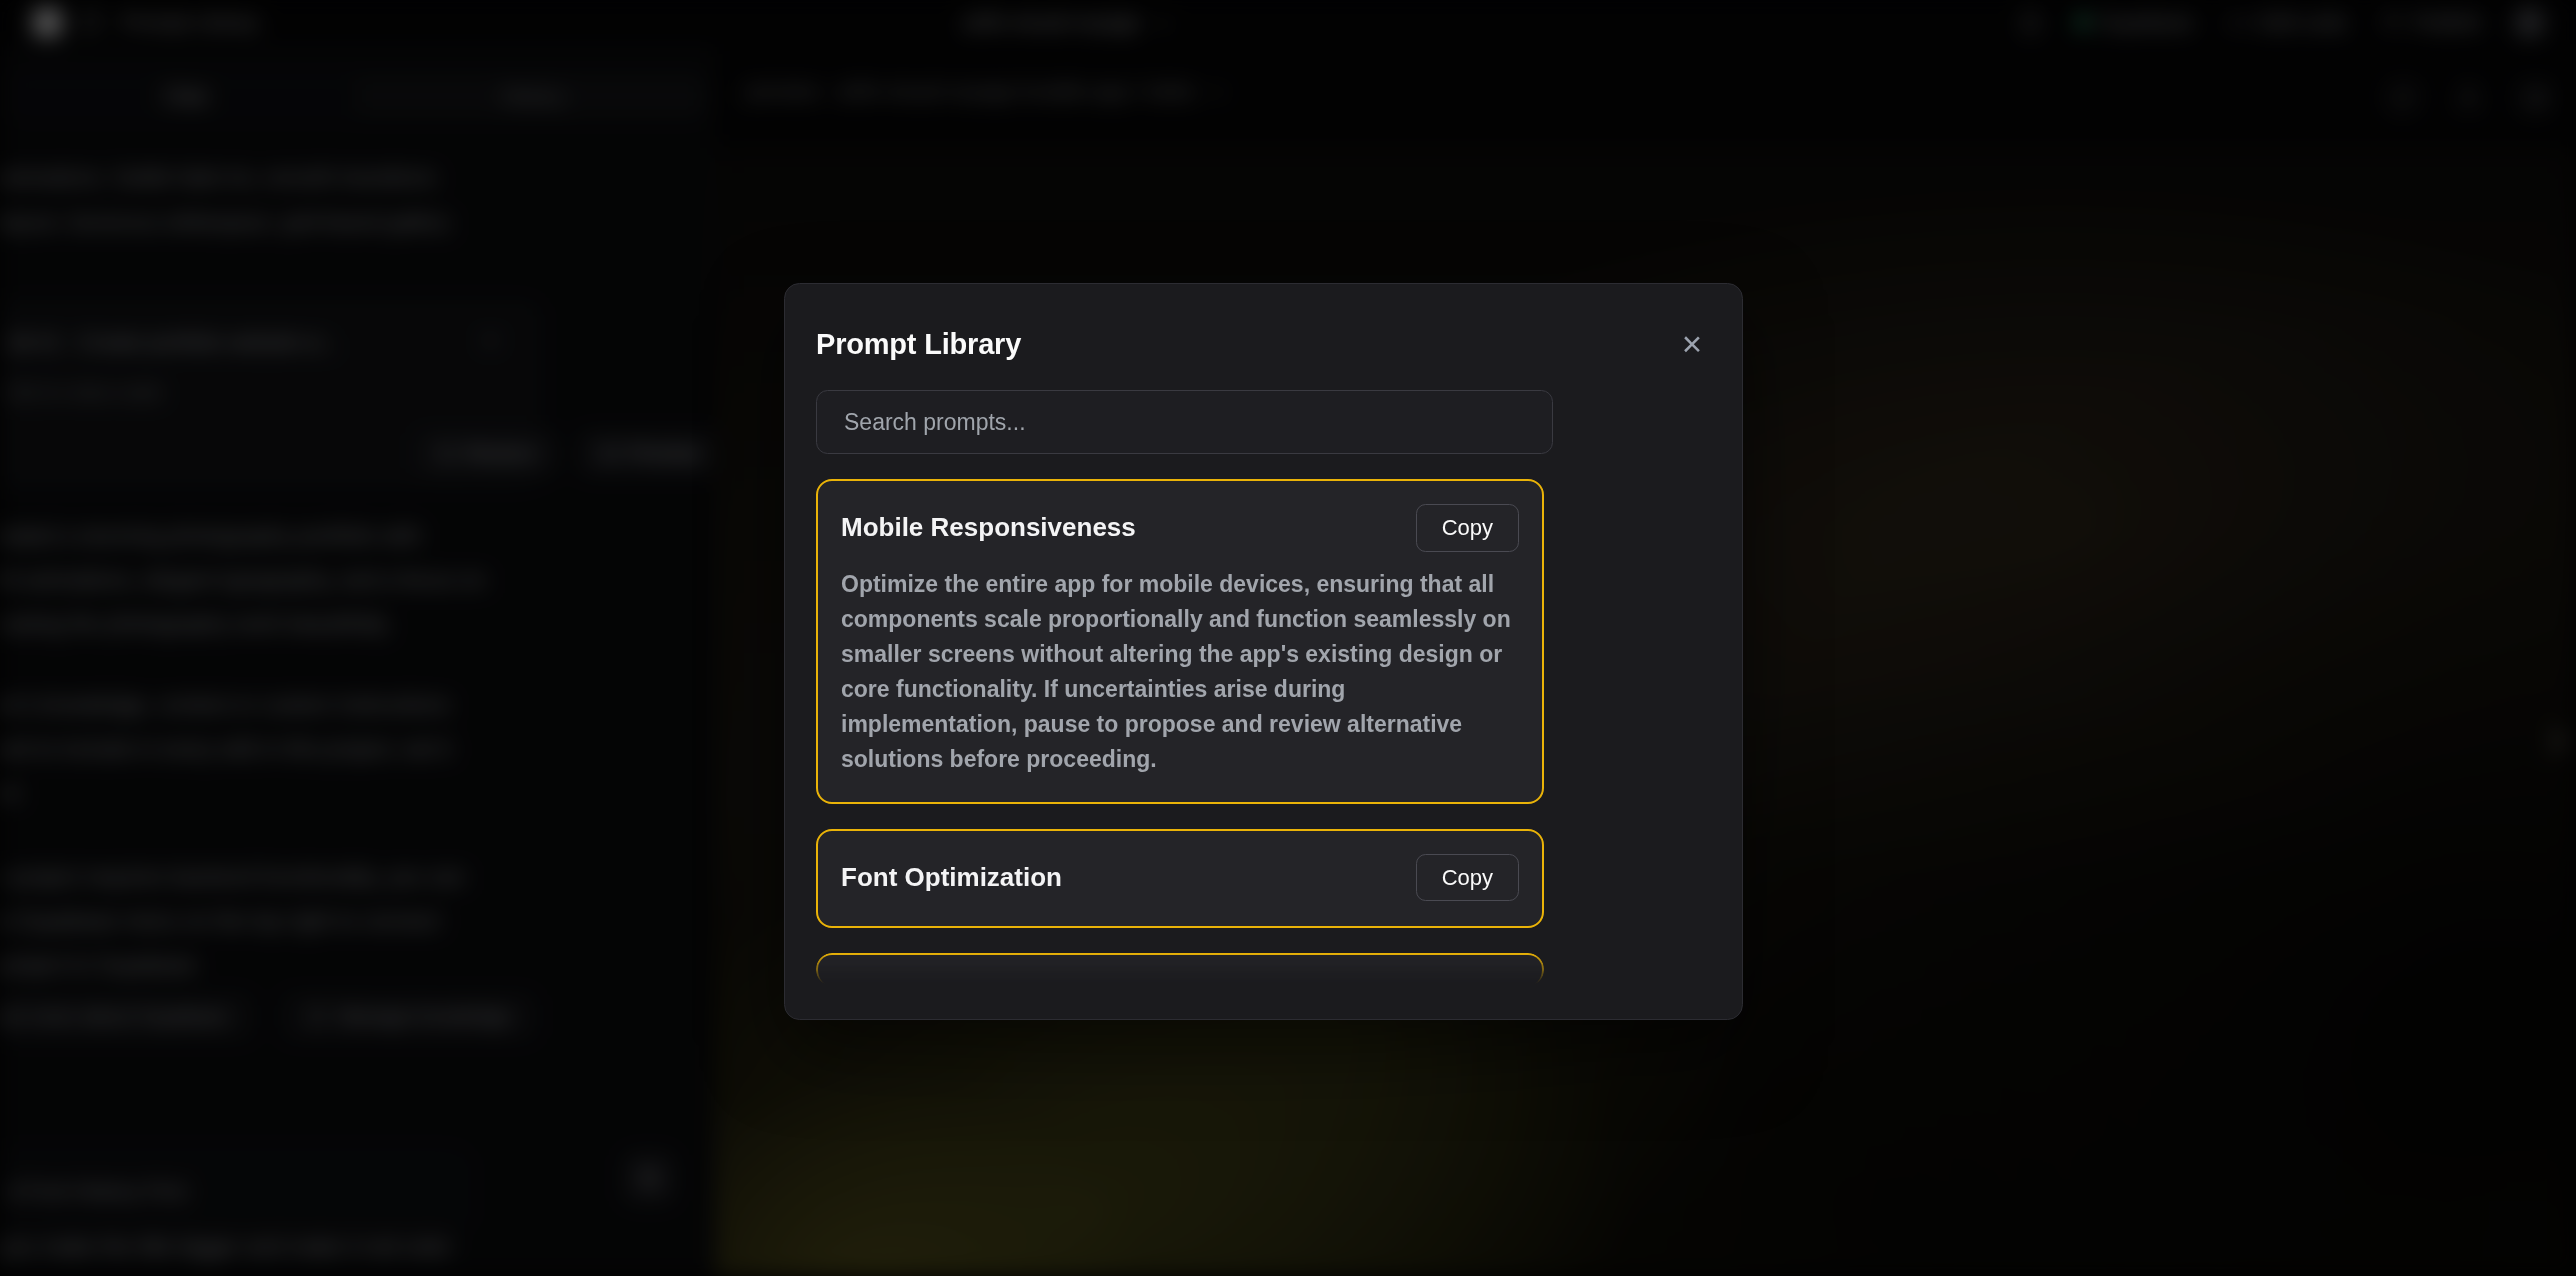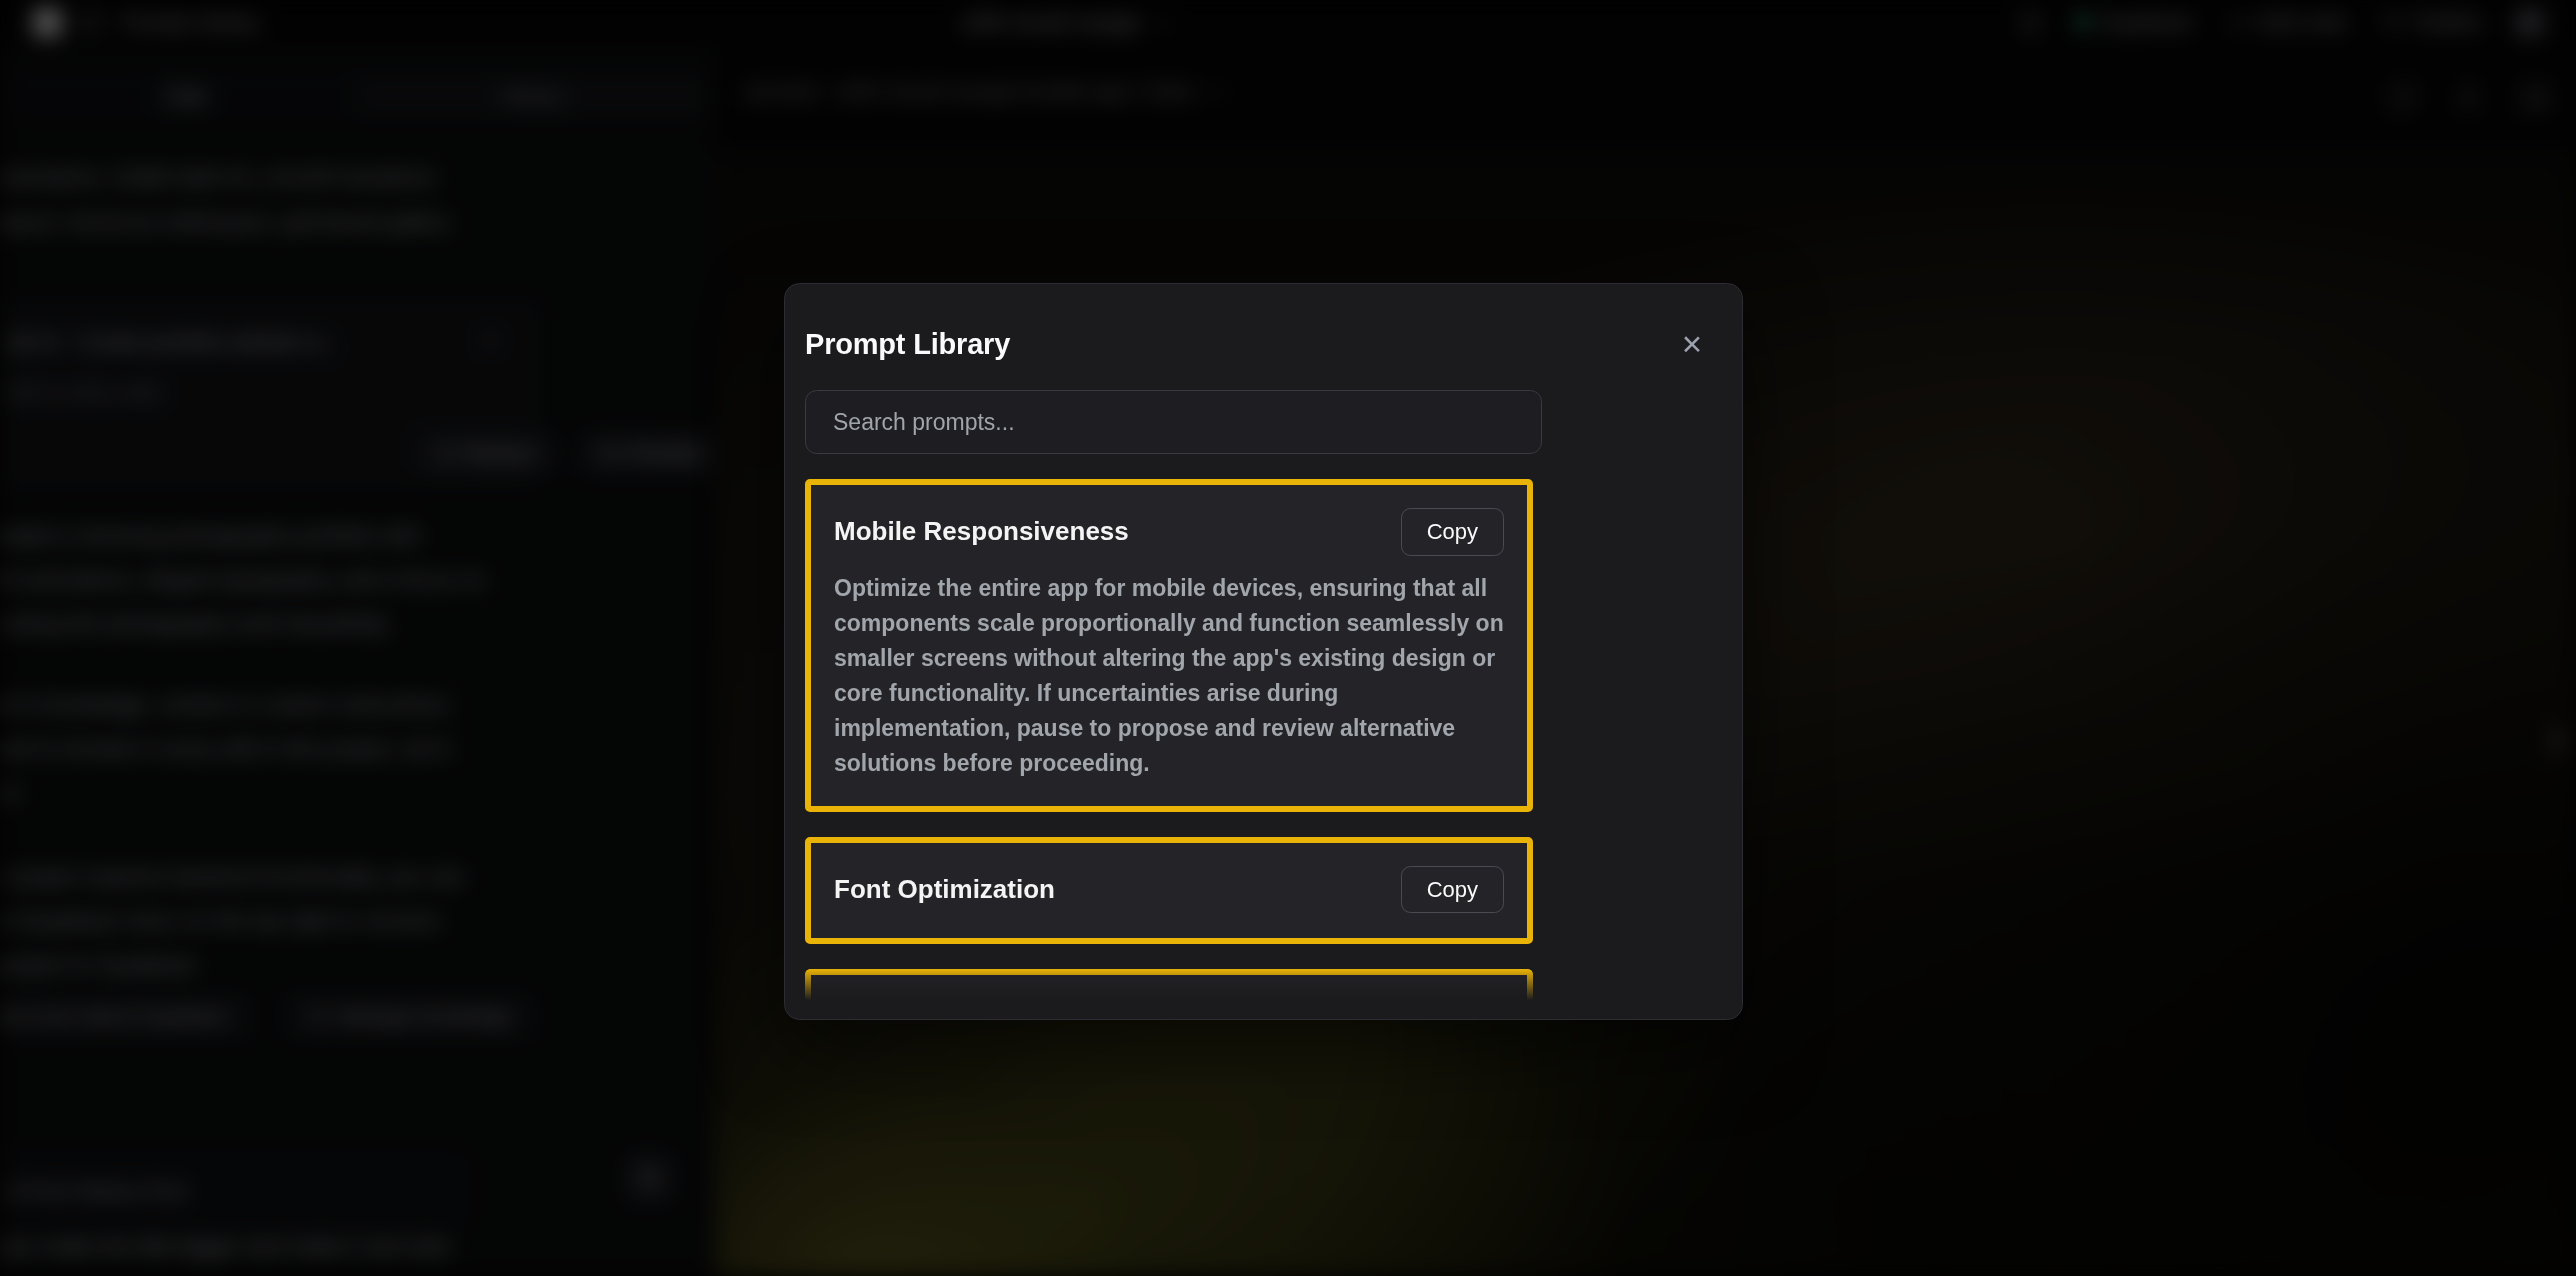--- a/index.html
+++ b/index.html
@@ -66,31 +66,31 @@
       linear-gradient(180deg, #0e0d0b 0%, #1a1712 34%, #1d1a13 58%, #141209 100%);
   }
   .panel-chev { position:absolute; right:5.8px; top:570px; color:#b9b3a4; opacity:.85; }
 
   
   .dim { position:absolute; inset:0; background:rgba(0,0,0,0.63); }
 
   
   .modal { position:absolute; left:784px; top:283px; width:959px; height:737px;
            background:#1b1b1e; border:1px solid #2c2c32; border-radius:15.4px;
-           box-shadow:0 29px 77px rgba(0,0,0,0.55); padding:29px 20px; overflow:hidden; }
+           box-shadow:0 29px 77px rgba(0,0,0,0.55); padding:29px 31px; overflow:hidden; }
   .m-title { font-size:29px; font-weight:700; color:#fafafa; letter-spacing:-0.2px; margin-top:15.4px; }
   .m-close { position:absolute; right:29px; top:39px; width:42px; height:42px; background:none; border:none;
              color:#9ca3af; font-size:35px; line-height:42px; text-align:center; cursor:pointer;
              font-family:"Liberation Sans", sans-serif; }
   .m-search { margin-top:29px; width:737px; height:64px; background:#1e1e22; border:1px solid #3a3a41;
               border-radius:11.6px; padding:0 27px; font-size:23px; color:#e4e4e7; outline:none;
               font-family:"Liberation Sans", sans-serif; display:block; }
   .m-search::placeholder { color:#a0a5ac; }
-  .prompt-card { margin-top:25px; width:728px; background:#242428; border:6px solid #eab308;
-                 border-radius:5px; padding:23px 23px 25px 23px; }
+  .prompt-card { margin-top:25px; width:728px; background:#242428; border:2px solid #eab308;
+                 border-radius:16px; padding:23px 23px 25px 23px; }
   .pc-head { display:flex; align-items:center; justify-content:space-between; }
   .pc-title { font-size:26px; font-weight:600; color:#f4f4f5; }
   .copy-btn { background:transparent; border:1px solid #4a4a52; border-radius:9.6px; color:#fafafa;
               font-size:22px; padding:9.6px 25px; cursor:pointer; font-family:"Liberation Sans", sans-serif; }
   .pc-desc { margin-top:15.4px; font-size:23px; line-height:35px; color:#a1a5ac;font-weight:bold; }
   .prompt-card.partial { height:33px; padding:0; border-bottom:none;
     -webkit-mask-image:linear-gradient(to bottom, #000 0%, transparent 95%);
     mask-image:linear-gradient(to bottom, #000 0%, transparent 95%); }
 
   svg { display:block; }

